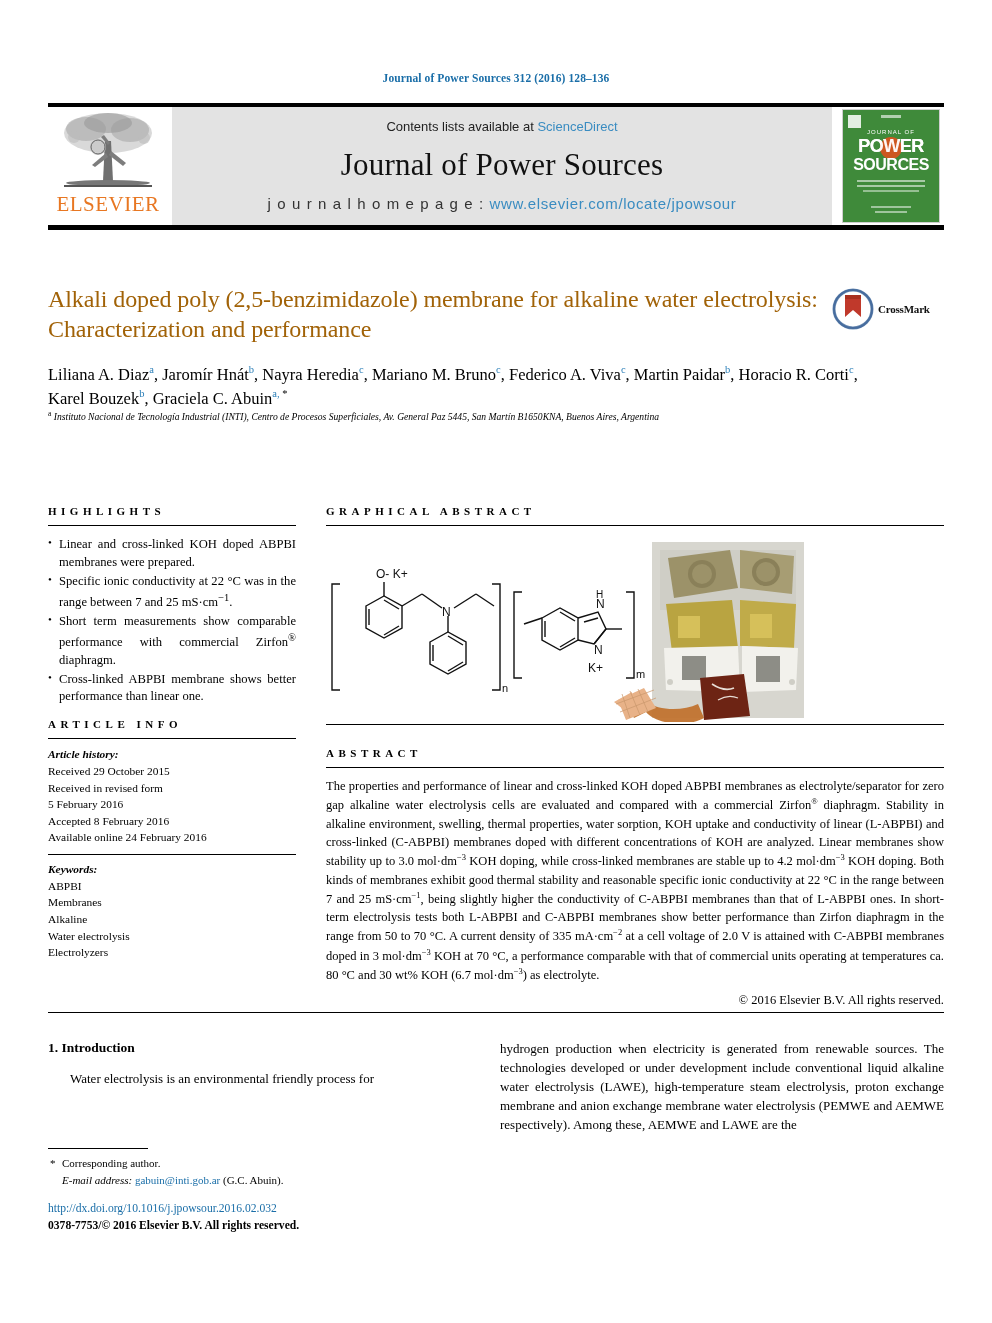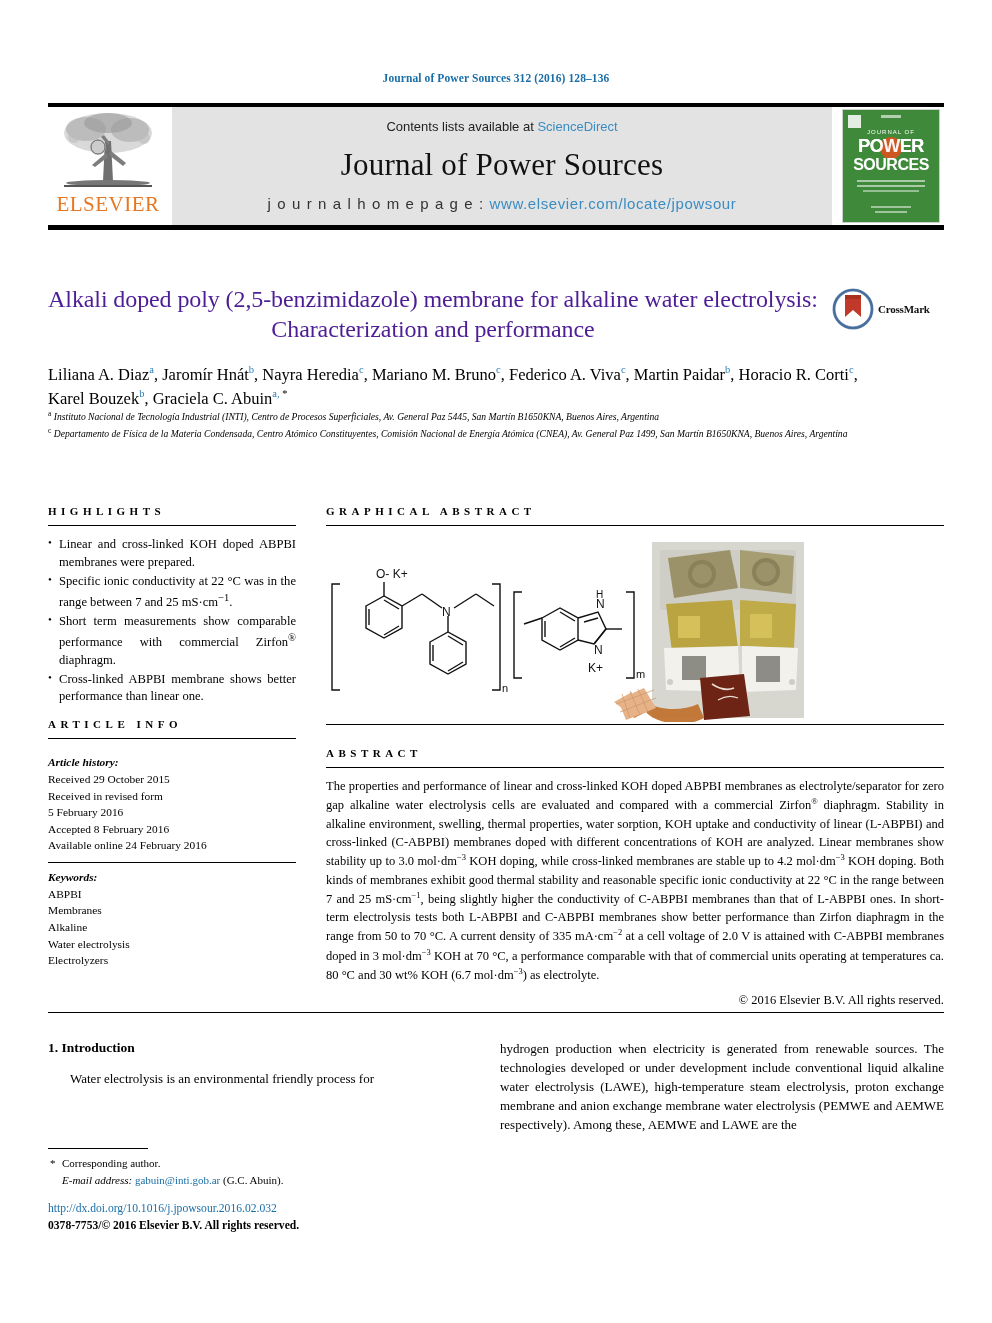--- a/index.html
+++ b/index.html
@@ -127,24 +127,23 @@
   
   .title-area {
     position: absolute;
     left: 48px; top: 284px;
     width: 896px;
   }
   .paper-title {
     font-size: 24px;
     line-height: 1.26;
     font-weight: 400;
-    color: #4c1d95;
+    color: #a16207;
     width: 770px;
     letter-spacing: -0.1px;
-    text-align: center;
   }
   .crossmark {
     position: absolute;
     right: 0px; top: 2px;
     width: 112px;
     height: 46px;
     display: flex;
     align-items: center;
     gap: 4px;
   }
@@ -232,21 +231,21 @@
     height: 192px;
     margin-top: 6px;
   }
   .ga-hr-bottom { border-top: 1.4px solid #000; }
 
   
   .article-info-block { margin-top: 12px; }
   .ai-body {
     font-size: 11.4px;
     line-height: 1.46;
-    margin-top: 15px;
+    margin-top: 7px;
   }
   .ai-body .ital { font-style: italic; font-weight: bold; }
   .kw-block { margin-top: 6px; }
 
   
   .abs-body {
     margin-top: 9px;
     font-size: 12.5px;
     line-height: 1.46;
     text-align: justify;
@@ -398,21 +397,20 @@
         <path d="M13 7 h16 v4 h-16 Z" fill="#a8301f"></path>
       </svg>
       <span class="crossmark-word">CrossMark</span>
     </div>
   </div>
 
   <div class="authors"><span>Liliana A. Diaz</span><sup class="">a</sup>, <span>Jaromír Hnát</span><sup class="">b</sup>, <span>Nayra Heredia</span><sup class="">c</sup>, <span>Mariano M. Bruno</span><sup class="">c</sup>, <span>Federico A. Viva</span><sup class="">c</sup>, <span>Martin Paidar</span><sup class="">b</sup>, <span>Horacio R. Corti</span><sup class="">c</sup>, <span>Karel Bouzek</span><sup class="">b</sup>, <span>Graciela C. Abuin</span><sup class="">a, <span class="star" style="color:#000">*</span></sup></div>
 
   <div class="affils">
       <div><sup>a</sup> Instituto Nacional de Tecnología Industrial (INTI), Centro de Procesos Superficiales, Av. General Paz 5445, San Martín B1650KNA, Buenos Aires, Argentina</div>
-      <div><sup>c</sup> Departamento de Física de la Materia Condensada, Centro Atómico Constituyentes, Comisión Nacional de Energía Atómica (CNEA), Av. General Paz 1499, San Martín B1650KNA, Buenos Aires, Argentina</div>
     </div>
 
   <div class="band">
 
     <div class="left-col">
       <div class="sec-head">HIGHLIGHTS</div>
       <div class="hr-thin2"></div>
       <ul class="highlights">
           <li>Linear and cross-linked KOH doped ABPBI membranes were prepared.</li>
           <li>Specific ionic conductivity at 22 °C was in the range between 7 and 25 mS·cm<sup>−1</sup>.</li>

